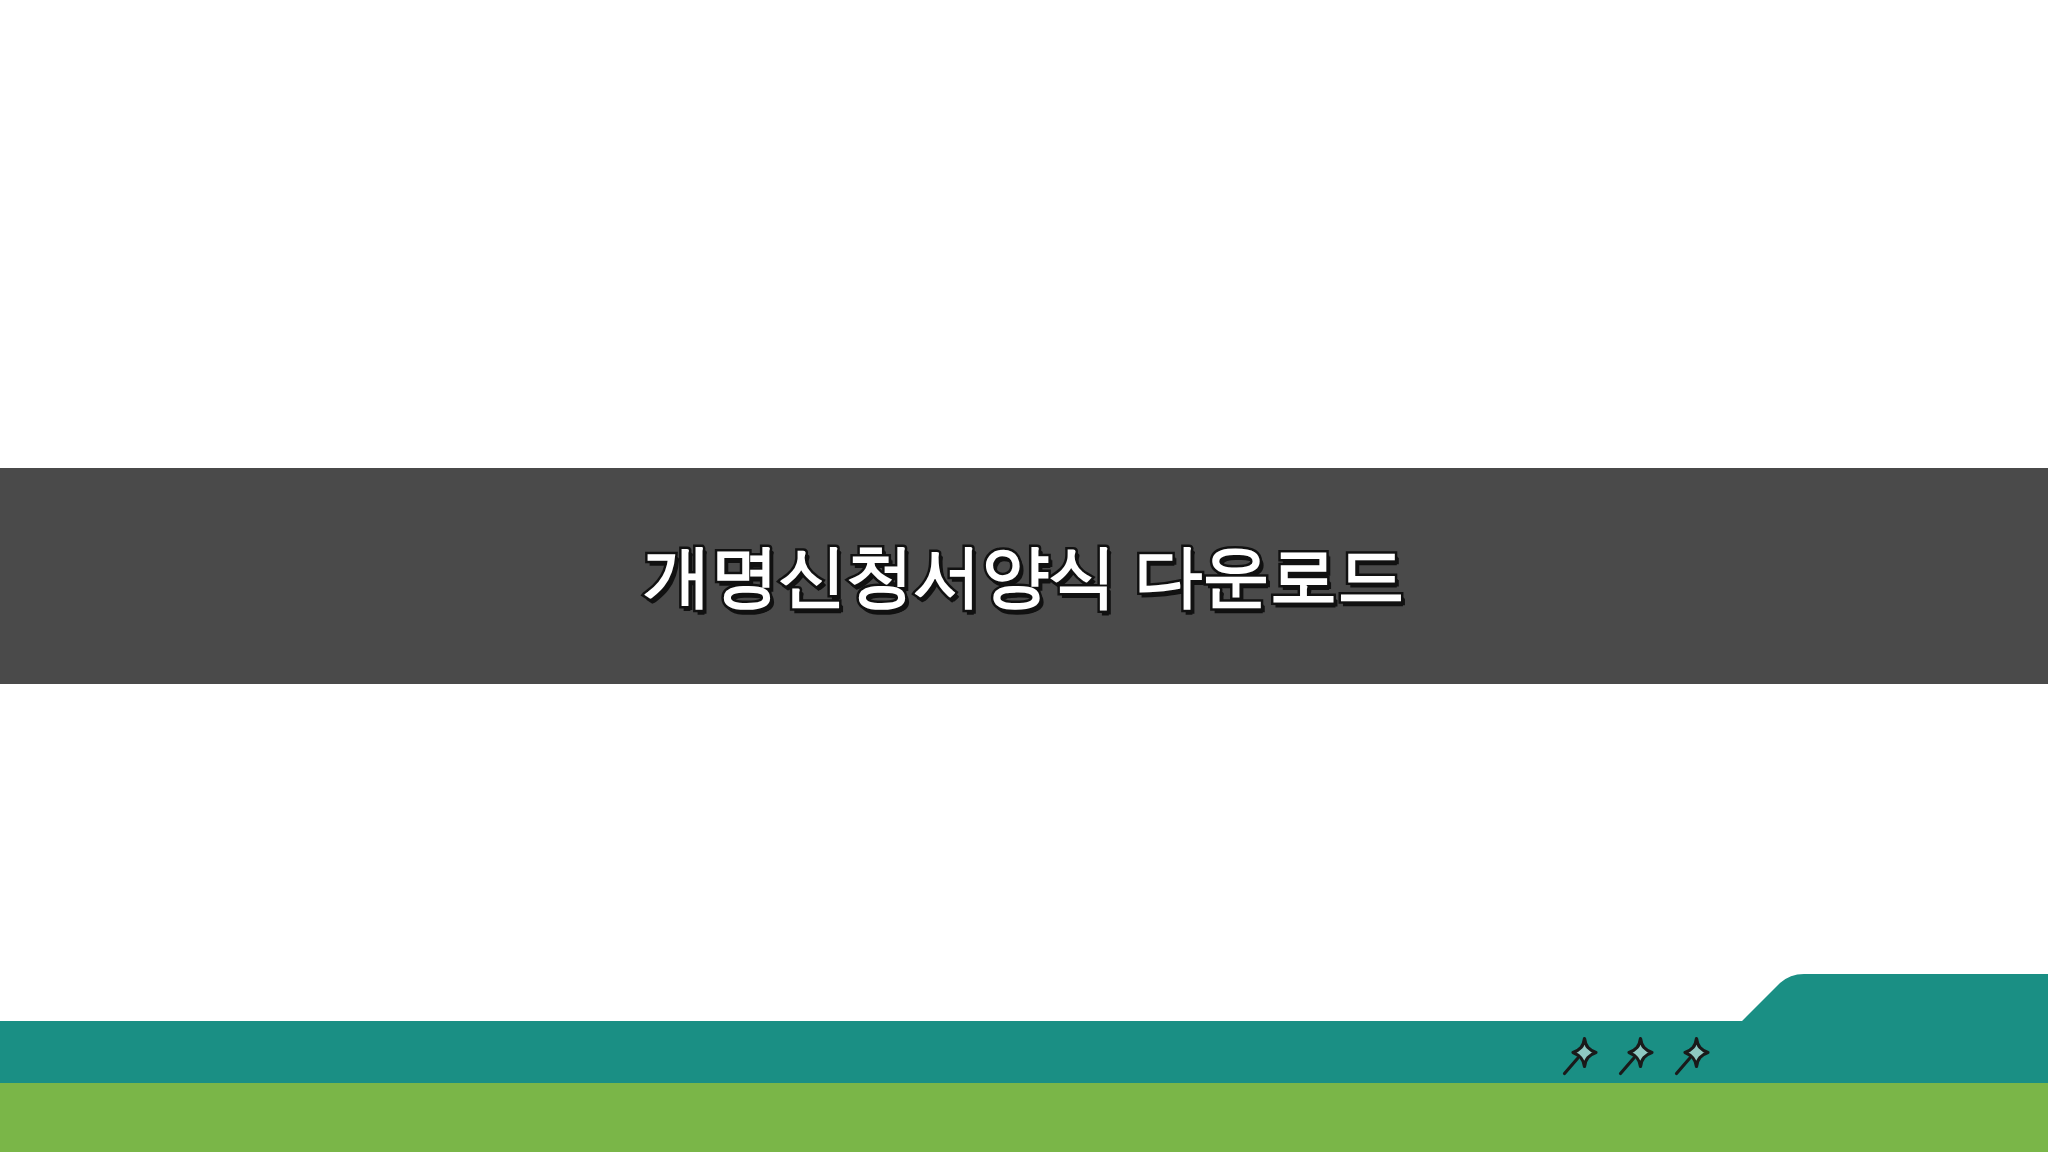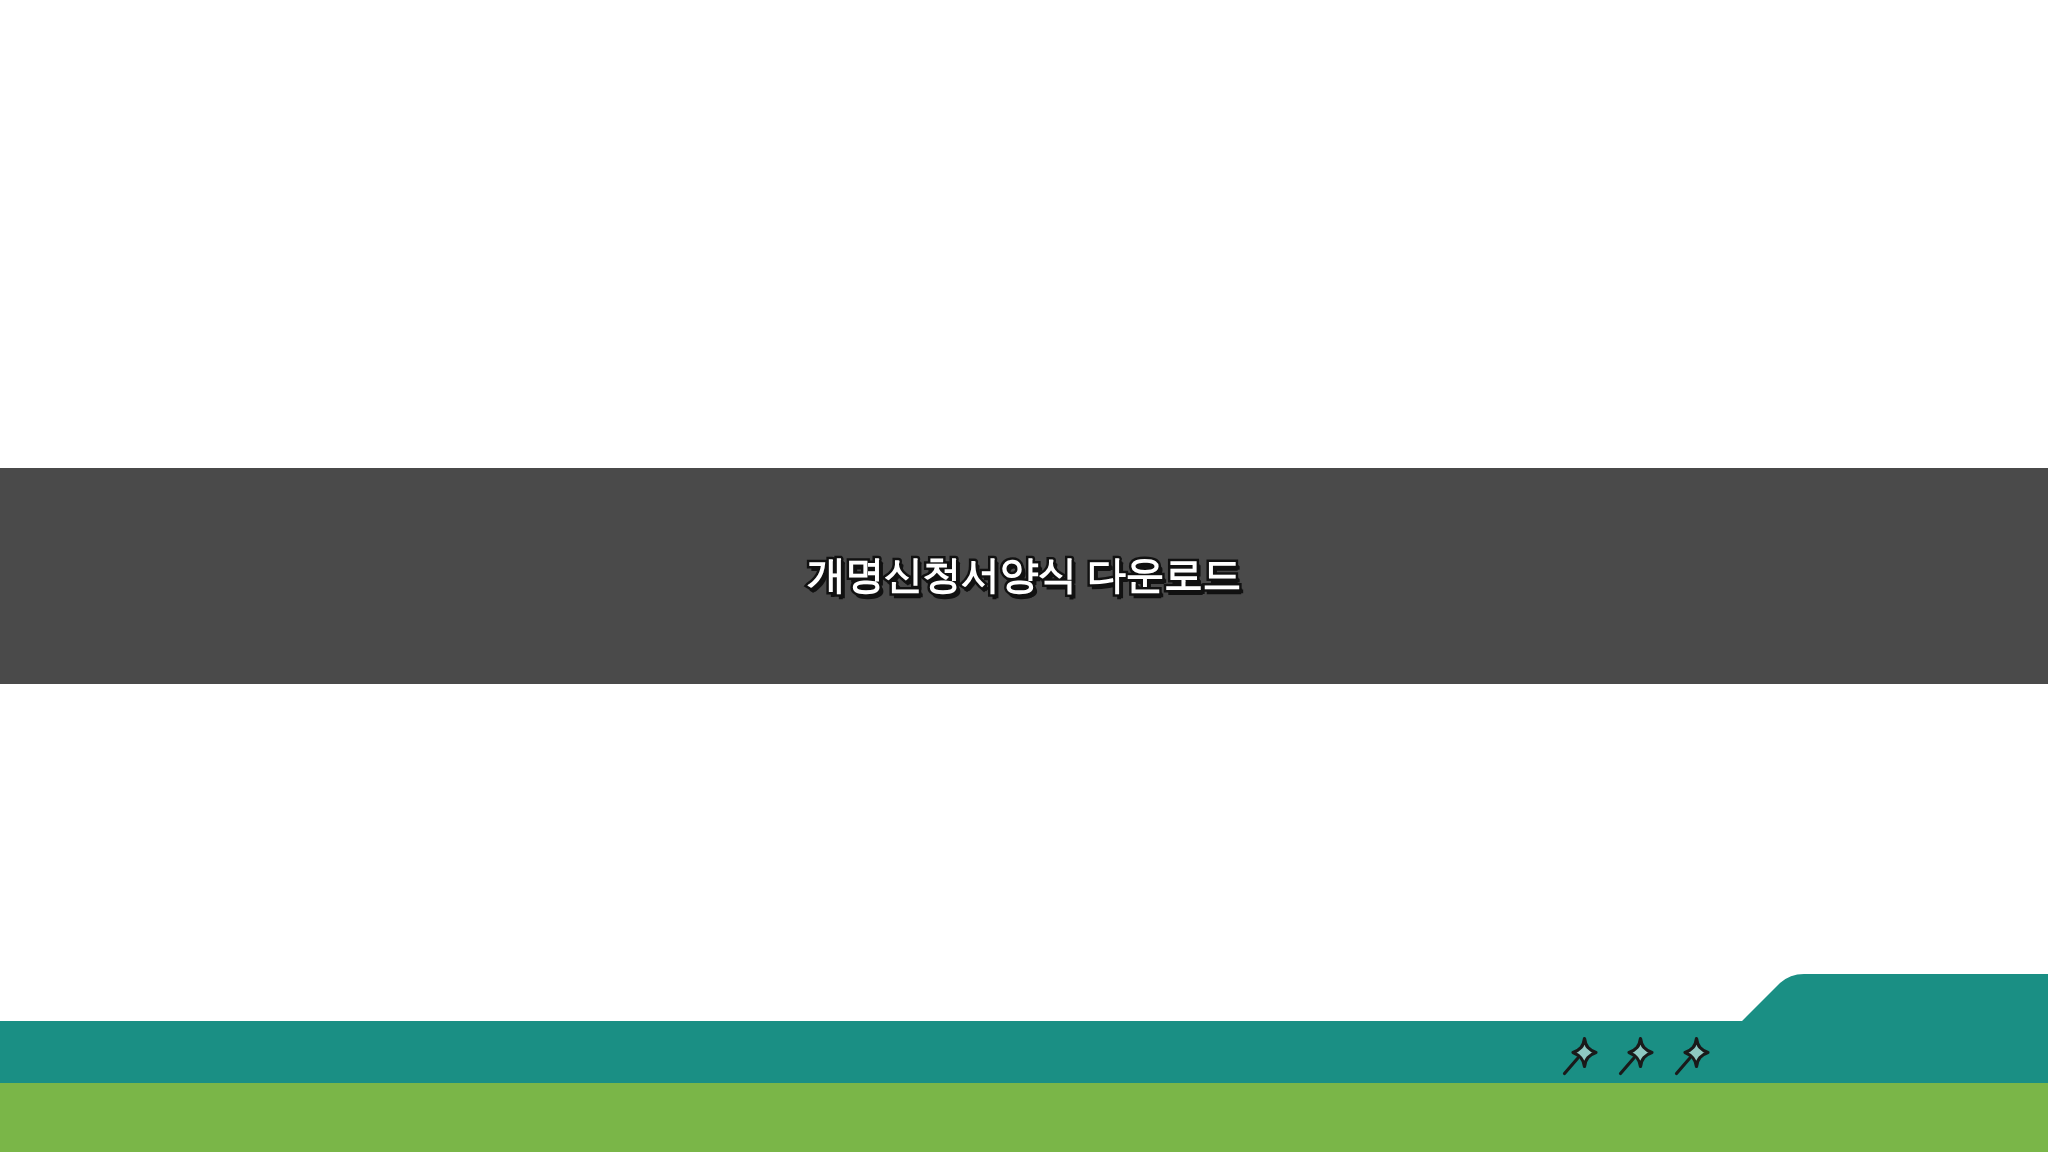--- a/index.html
+++ b/index.html
@@ -40,21 +40,21 @@
 
   #title-block {
     text-align: center;
     line-height: 60px;
     padding-bottom: 2px;
   }
 
   .title-line {
     display: block;
     font-family: "Liberation Sans", "DejaVu Sans", sans-serif;
-    font-size: 39px;
+    font-size: 68px;
     font-weight: 700;
     letter-spacing: -0.5px;
     color: #ffffff;
     white-space: nowrap;
     -webkit-text-stroke: 5px #111111;
     paint-order: stroke fill;
     text-shadow:
        4px 4px 0 #111111,
        3px 3px 0 #111111,
        2px 5px 0 #111111;

